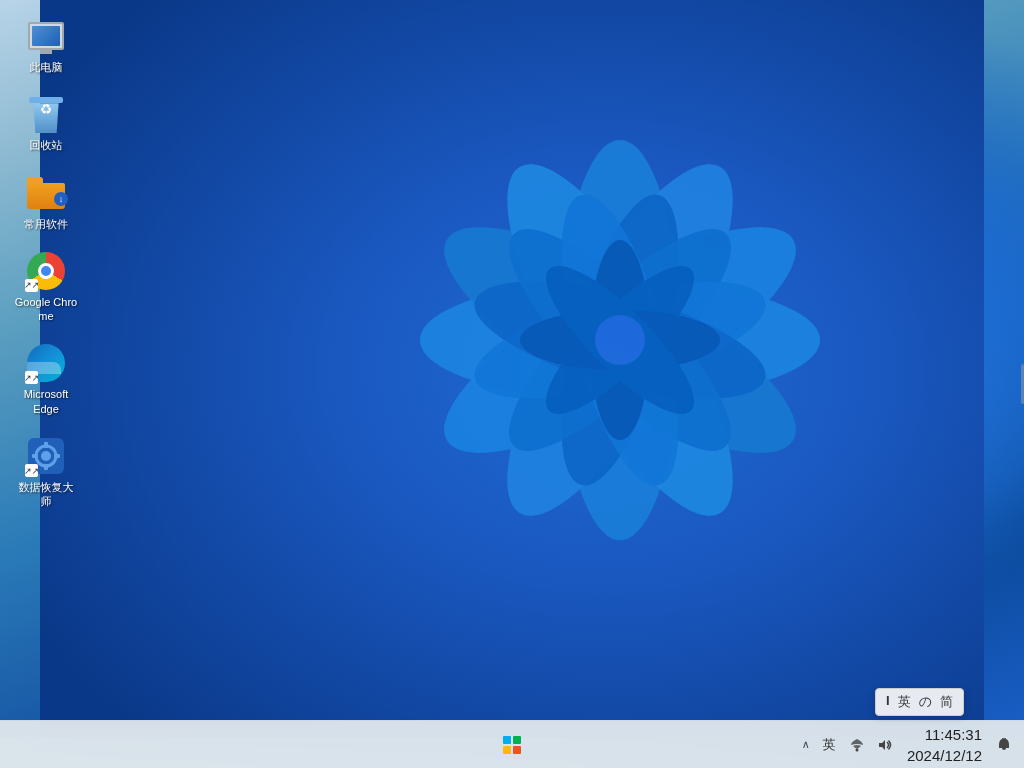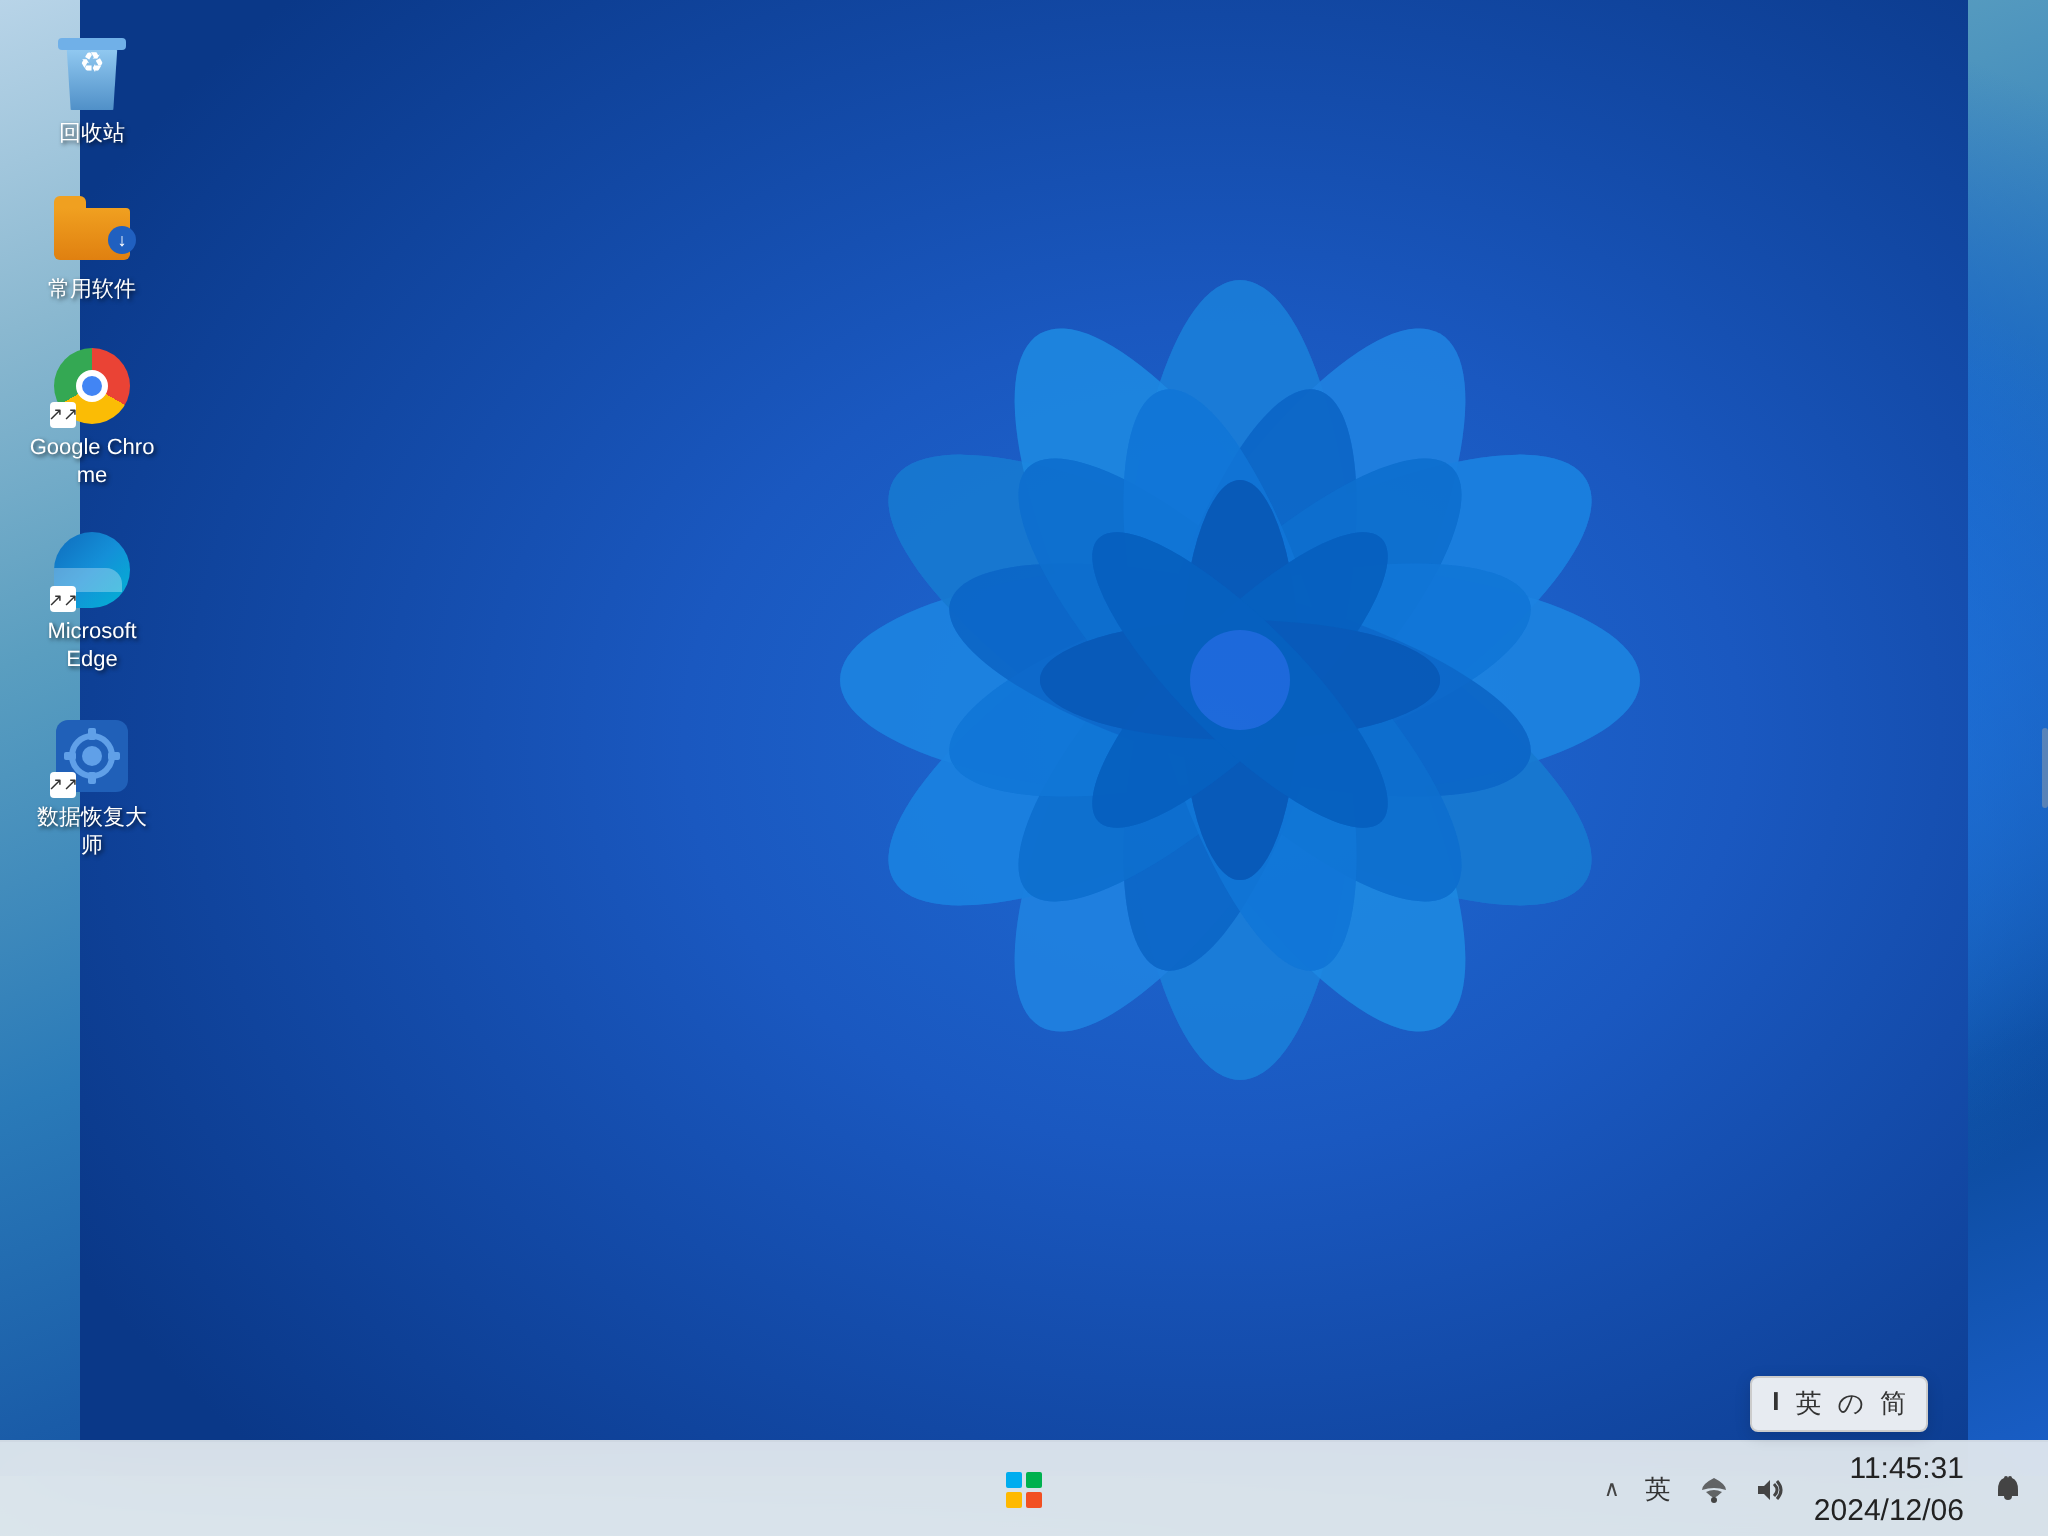--- a/index.html
+++ b/index.html
@@ -416,20 +416,28 @@
       <ellipse rx="30" ry="100" transform="rotate(270)" fill="#085ab8" opacity="0.9"></ellipse>
       <ellipse rx="30" ry="100" transform="rotate(315)" fill="#0660c0" opacity="0.9"></ellipse>
 
       <circle r="25" fill="#1e6adc"></circle>
     </g>
   </svg>
 </div>
 
 <div class="desktop-icons">
 
+  <div class="desktop-icon">
+    <div class="icon-image">
+      <div class="monitor-icon">
+        <div class="monitor-screen"></div>
+      </div>
+    </div>
+    <span class="icon-label">此电脑</span>
+  </div>
 
   <div class="desktop-icon">
     <div class="icon-image">
       <div class="recycle-icon">
         <div class="recycle-lid"></div>
         <div class="recycle-body"></div>
         <span class="recycle-arrows">♻</span>
       </div>
     </div>
     <span class="icon-label">回收站</span>
@@ -531,21 +539,21 @@
     <div class="tray-icon">
       <svg width="16" height="16" viewBox="0 0 16 16" xmlns="http://www.w3.org/2000/svg">
         <polygon points="2,6 5,6 8,3 8,13 5,10 2,10" fill="#444"></polygon>
         <path d="M10 5 Q13 8 10 11" stroke="#444" stroke-width="1.5" fill="none"></path>
         <path d="M11.5 3.5 Q15.5 8 11.5 12.5" stroke="#444" stroke-width="1.5" fill="none"></path>
       </svg>
     </div>
 
     <div class="datetime">
       <span>11:45:31</span>
-      <span>2024/12/06</span>
+      <span>2024/12/12</span>
     </div>
 
     <div class="tray-icon">
       <svg width="16" height="16" viewBox="0 0 16 16" xmlns="http://www.w3.org/2000/svg">
         <path d="M8 2 Q8 1 9 1 Q10 1 10 2 Q13 3 13 8 L13 11 L3 11 L3 8 Q3 3 6 2 Q6 1 7 1 Q8 1 8 2Z" fill="#444"></path>
         <path d="M6 11 Q6 13 8 13 Q10 13 10 11" fill="#444"></path>
       </svg>
     </div>
   </div>
 </div>

